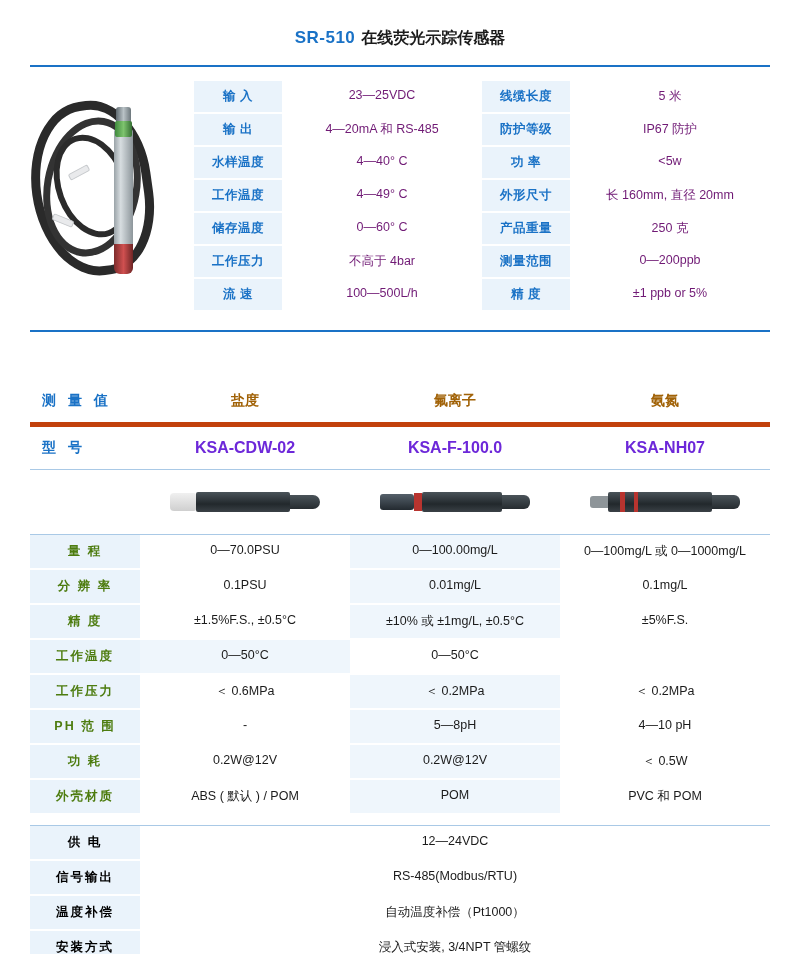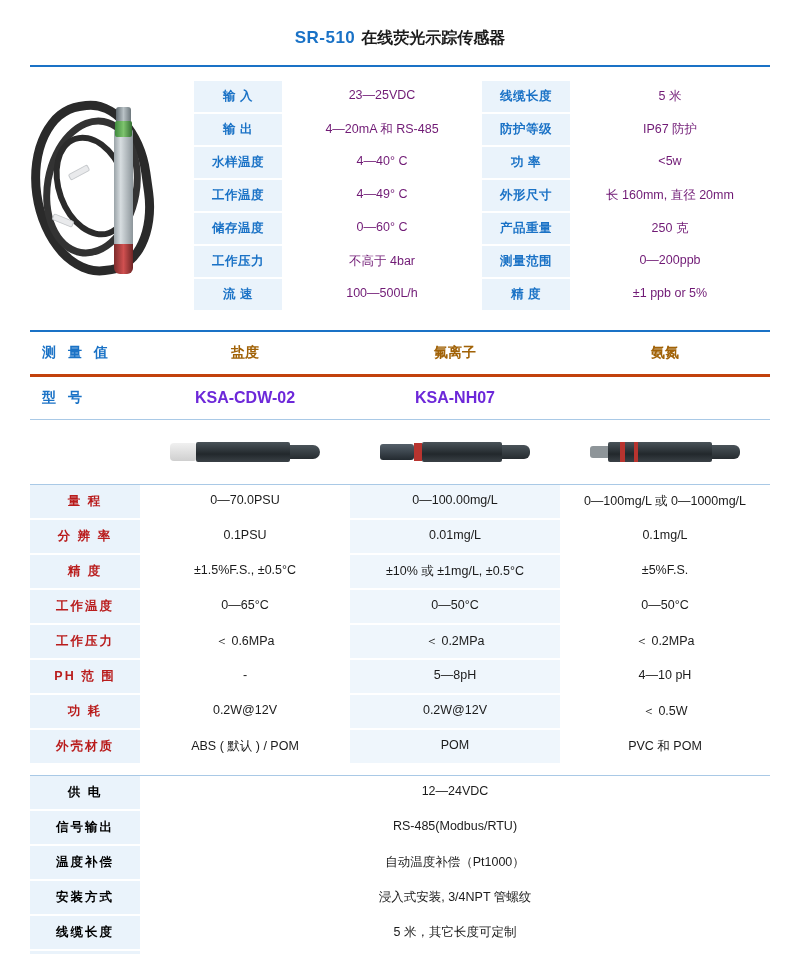--- a/index.html
+++ b/index.html
@@ -109,21 +109,21 @@
 
   
   .models {
     margin:12px 30px 0 30px;
     border-top:2px solid #1a72c6;
   }
   .row-measure, .row-model {
     display:grid; grid-template-columns: 110px 1fr 1fr 1fr;
     align-items:center;
   }
-  .row-measure { border-bottom:3px solid #c2410c; }
+  .row-measure { border-bottom:5px solid #c2410c;margin-top:48px; }
   .row-model { border-bottom:1px solid #a9c9e6; }
   .rowhead {
     color:#1a72c6; font-weight:bold; font-size:14px;
     letter-spacing:4px; padding:12px 6px 12px 12px; white-space:nowrap;
   }
   .cell-measure {
     text-align:center; font-size:14px; font-weight:bold; color:#a16207;
     padding:12px 4px;
   }
   .cell-model {
@@ -200,21 +200,21 @@
 
   
   .cmp {
     margin:0 30px;
     border-top:1px solid #a9c9e6;
   }
   .cmp-row {
     display:grid; grid-template-columns:110px 1fr 1fr 1fr;
   }
   .cmp-lbl {
-    background:#eaf3fb; color:#b91c1c; font-weight:bold;
+    background:#eaf3fb; color:#4d7c0f; font-weight:bold;
     font-size:12.5px; text-align:center; padding:8px 2px;
     border-bottom:2px solid #ffffff; letter-spacing:2px; white-space:nowrap;
   }
   .cmp-val {
     font-size:12.5px; text-align:center; padding:8px 4px;
     border-bottom:2px solid #ffffff;
   }
   .cmp-val.mid { background:#eff6fc; }
 
   
@@ -295,20 +295,21 @@
   <div class="models">
     <div class="row-measure">
       <div class="rowhead">测 量 值</div>
       <div class="cell-measure">盐度</div>
       <div class="cell-measure">氟离子</div>
       <div class="cell-measure">氨氮</div>
     </div>
     <div class="row-model">
       <div class="rowhead">型    号</div>
       <div class="cell-model">KSA-CDW-02</div>
+      <div class="cell-model">KSA-F-100.0</div>
       <div class="cell-model">KSA-NH07</div>
     </div>
     <div class="prod-row">
       <div></div>
       <div class="prod-cell">
         <div class="prod-a">
           <div class="cap"></div>
             <div class="barrel"></div>
             <div class="tail"></div>
         </div>
@@ -347,21 +348,20 @@
       <div class="cmp-val">0.1mg/L</div>
     </div>
     <div class="cmp-row">
       <div class="cmp-lbl">精    度</div>
       <div class="cmp-val">±1.5%F.S.,  ±0.5°C</div>
       <div class="cmp-val mid">±10% 或 ±1mg/L,  ±0.5°C</div>
       <div class="cmp-val">±5%F.S.</div>
     </div>
     <div class="cmp-row">
       <div class="cmp-lbl">工作温度</div>
-      <div class="cmp-val">0—65°C</div>
       <div class="cmp-val mid">0—50°C</div>
       <div class="cmp-val">0—50°C</div>
     </div>
     <div class="cmp-row">
       <div class="cmp-lbl">工作压力</div>
       <div class="cmp-val">＜ 0.6MPa</div>
       <div class="cmp-val mid">＜ 0.2MPa</div>
       <div class="cmp-val">＜ 0.2MPa</div>
     </div>
     <div class="cmp-row">

